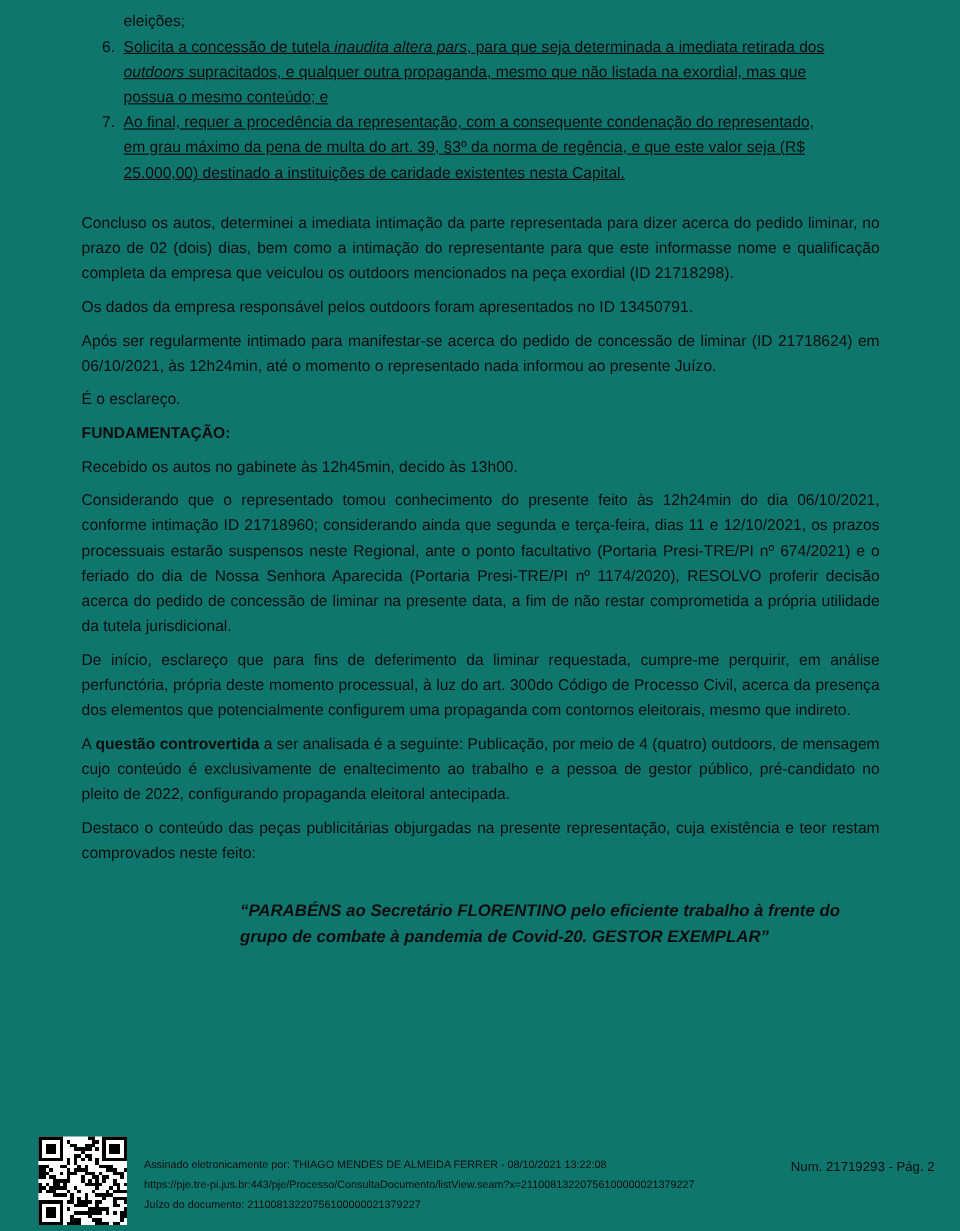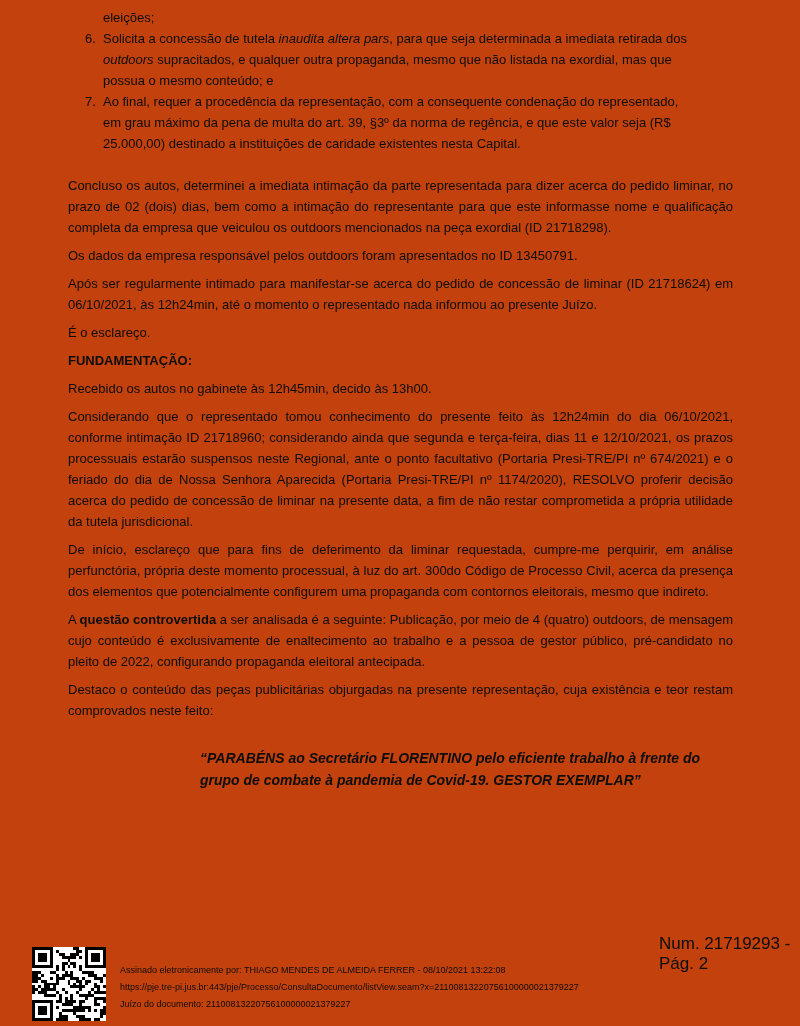--- a/index.html
+++ b/index.html
@@ -1,30 +1,30 @@
 <!DOCTYPE html>
 <html><head>
 <meta charset="utf-8">
 <style>
   html,body{margin:0;padding:0;}
   body{width:800px;height:1026px;background:#ffffff;font-family:"Liberation Sans",sans-serif;color:#0d0d0d;}
-  .page{position:relative;width:800px;height:1026px;overflow:hidden;background:#c2410c;}
+  .page{position:relative;width:800px;height:1026px;overflow:hidden;background:#0f766e;}
   .doc-body{position:absolute;left:68px;top:7px;width:665px;font-size:13px;line-height:21px;}
   .list-cont{margin-left:35px;}
   .list-item{display:flex;margin-left:17px;}
   .num{flex:0 0 18px;}
-  .li-text{width:588px;text-align:left;}
+  .li-text{width:588px;text-align:left;text-decoration:underline;}
   .para{margin-top:7px;text-align:justify;}
   .para.after-list{margin-top:21px;}
   .quote{margin-top:27px;margin-left:132px;width:500px;font-size:14px;font-weight:700;font-style:italic;text-align:justify;line-height:21.5px;}
   .seg-i{font-style:italic;}
   .seg-b{font-weight:700;}
   .footer-qr{position:absolute;left:32px;top:947px;width:74px;height:74px;}
   .sig-block{position:absolute;left:120px;top:962px;font-size:9px;line-height:17px;white-space:nowrap;}
-  .page-ref{position:absolute;left:659px;top:934px;font-size:17px;}
+  .page-ref{position:absolute;left:659px;top:967px;font-size:11px;}
 </style>
 </head>
 <body>
 
 <div class="page">
 
   <div class="doc-body" id="doc-body">
       <div class="list-cont"><span>eleições;</span></div>
       <div class="list-item">
         <span class="num">6.</span>
@@ -37,21 +37,21 @@
       <div class="para after-list"><span>Concluso os autos, determinei a imediata intimação da parte representada para dizer acerca do pedido liminar, no prazo de 02 (dois) dias, bem como a intimação do representante para que este informasse nome e qualificação completa da empresa que veiculou os outdoors mencionados na peça exordial (ID 21718298).</span></div>
       <div class="para"><span>Os dados da empresa responsável pelos outdoors foram apresentados no ID 13450791.</span></div>
       <div class="para"><span>Após ser regularmente intimado para manifestar-se acerca do pedido de concessão de liminar (ID 21718624) em 06/10/2021, às 12h24min, até o momento o representado nada informou ao presente Juízo.</span></div>
       <div class="para"><span>É o esclareço.</span></div>
       <div class="para"><span class="seg-b">FUNDAMENTAÇÃO:</span></div>
       <div class="para"><span>Recebido os autos no gabinete às 12h45min, decido às 13h00.</span></div>
       <div class="para"><span>Considerando que o representado tomou conhecimento do presente feito às 12h24min do dia 06/10/2021, conforme intimação ID 21718960; considerando ainda que segunda e terça-feira, dias 11 e 12/10/2021, os prazos processuais estarão suspensos neste Regional, ante o ponto facultativo (Portaria Presi-TRE/PI nº 674/2021) e o feriado do dia de Nossa Senhora Aparecida (Portaria Presi-TRE/PI nº 1174/2020), RESOLVO proferir decisão acerca do pedido de concessão de liminar na presente data, a fim de não restar comprometida a própria utilidade da tutela jurisdicional.</span></div>
       <div class="para"><span>De início, esclareço que para fins de deferimento da liminar requestada, cumpre-me perquirir, em análise perfunctória, própria deste momento processual, à luz do art. 300do Código de Processo Civil, acerca da presença dos elementos que potencialmente configurem uma propaganda com contornos eleitorais, mesmo que indireto.</span></div>
       <div class="para"><span>A </span><span class="seg-b">questão controvertida</span><span> a ser analisada é a seguinte: Publicação, por meio de 4 (quatro) outdoors, de mensagem cujo conteúdo é exclusivamente de enaltecimento ao trabalho e a pessoa de gestor público, pré-candidato no pleito de 2022, configurando propaganda eleitoral antecipada.</span></div>
       <div class="para"><span>Destaco o conteúdo das peças publicitárias objurgadas na presente representação, cuja existência e teor restam comprovados neste feito:</span></div>
-      <div class="quote"><span>“PARABÉNS ao Secretário FLORENTINO pelo eficiente trabalho à frente do grupo de combate à pandemia de Covid-19. GESTOR EXEMPLAR”</span></div>
+      <div class="quote"><span>“PARABÉNS ao Secretário FLORENTINO pelo eficiente trabalho à frente do grupo de combate à pandemia de Covid-20. GESTOR EXEMPLAR”</span></div>
     </div>
 
   <svg class="footer-qr" id="qr-svg" viewBox="0 0 25 25" shape-rendering="crispEdges" xmlns="http://www.w3.org/2000/svg">
       <rect width="25" height="25" fill="#ffffff"></rect>
       <rect x="0" y="0" width="1" height="1" fill="#000000"></rect>
       <rect x="1" y="0" width="1" height="1" fill="#000000"></rect>
       <rect x="2" y="0" width="1" height="1" fill="#000000"></rect>
       <rect x="3" y="0" width="1" height="1" fill="#000000"></rect>
       <rect x="4" y="0" width="1" height="1" fill="#000000"></rect>
       <rect x="5" y="0" width="1" height="1" fill="#000000"></rect>

